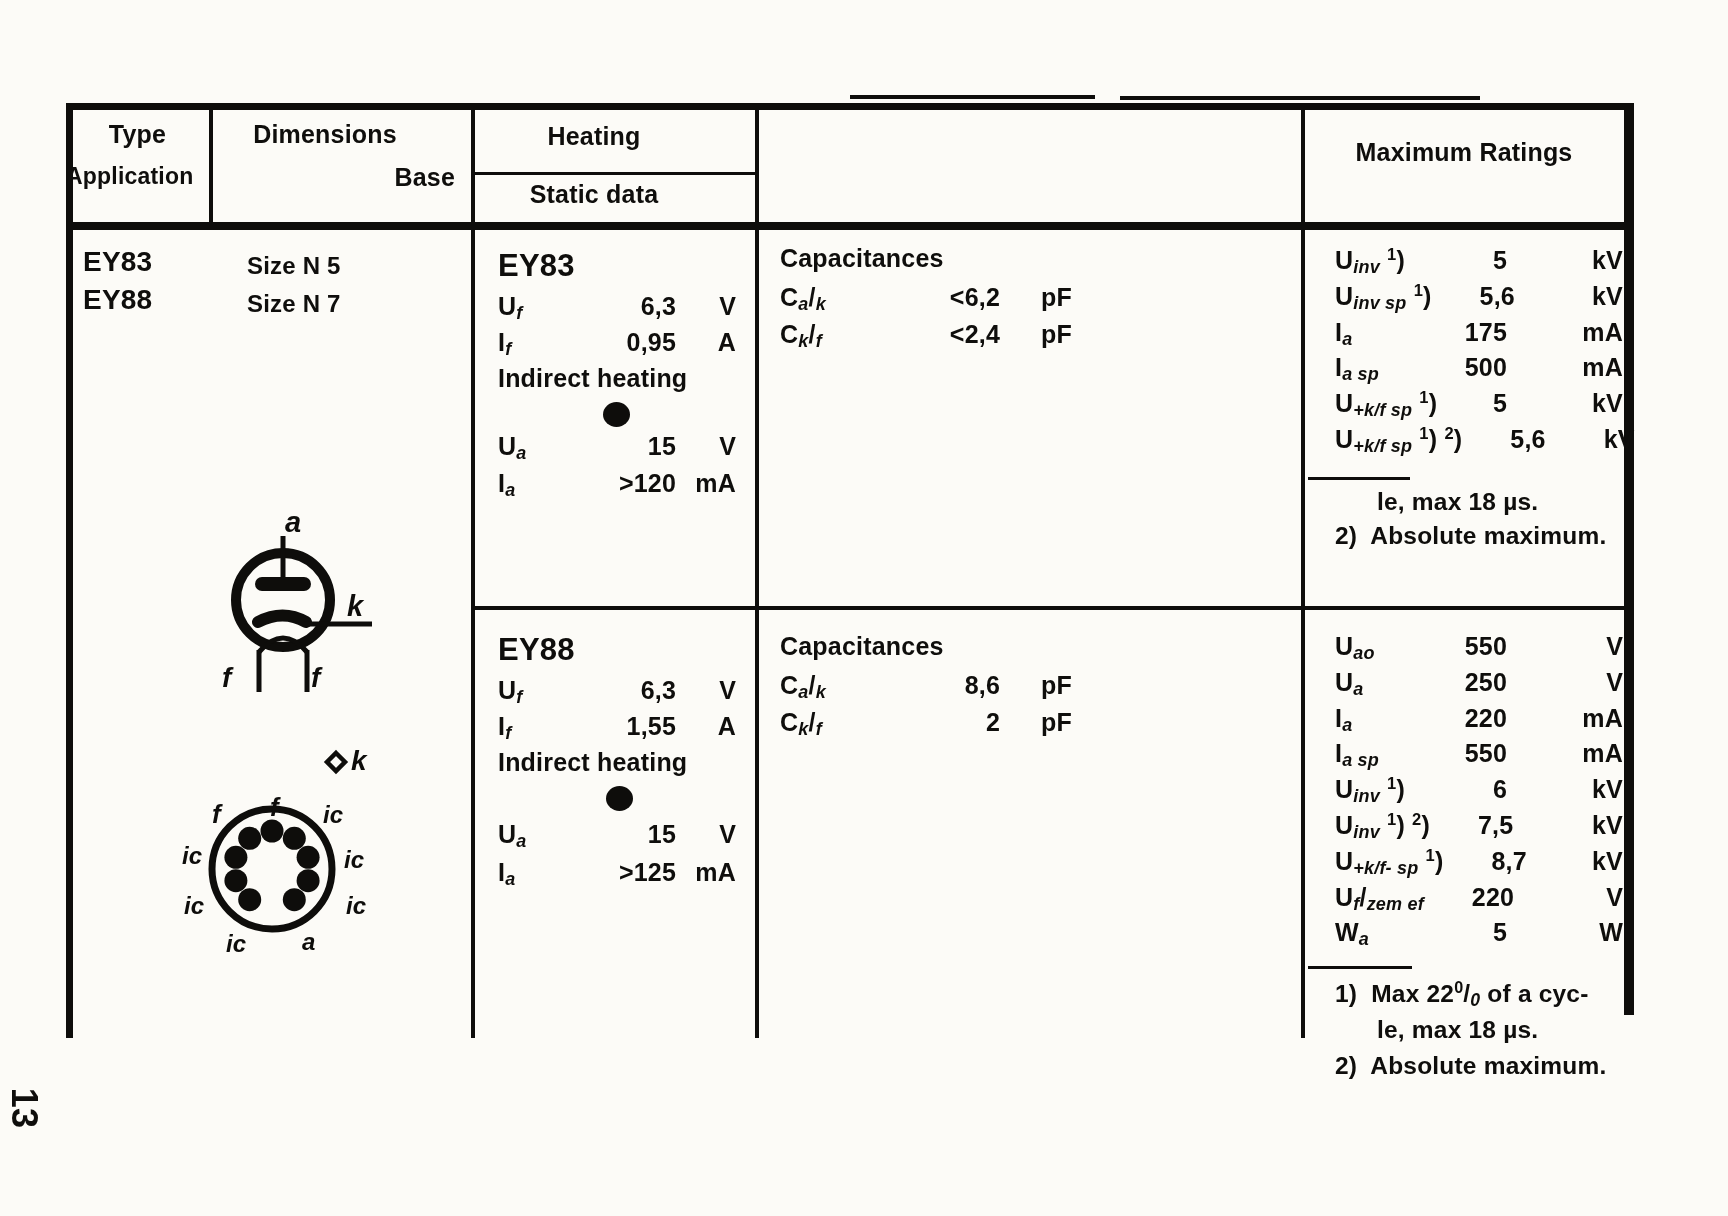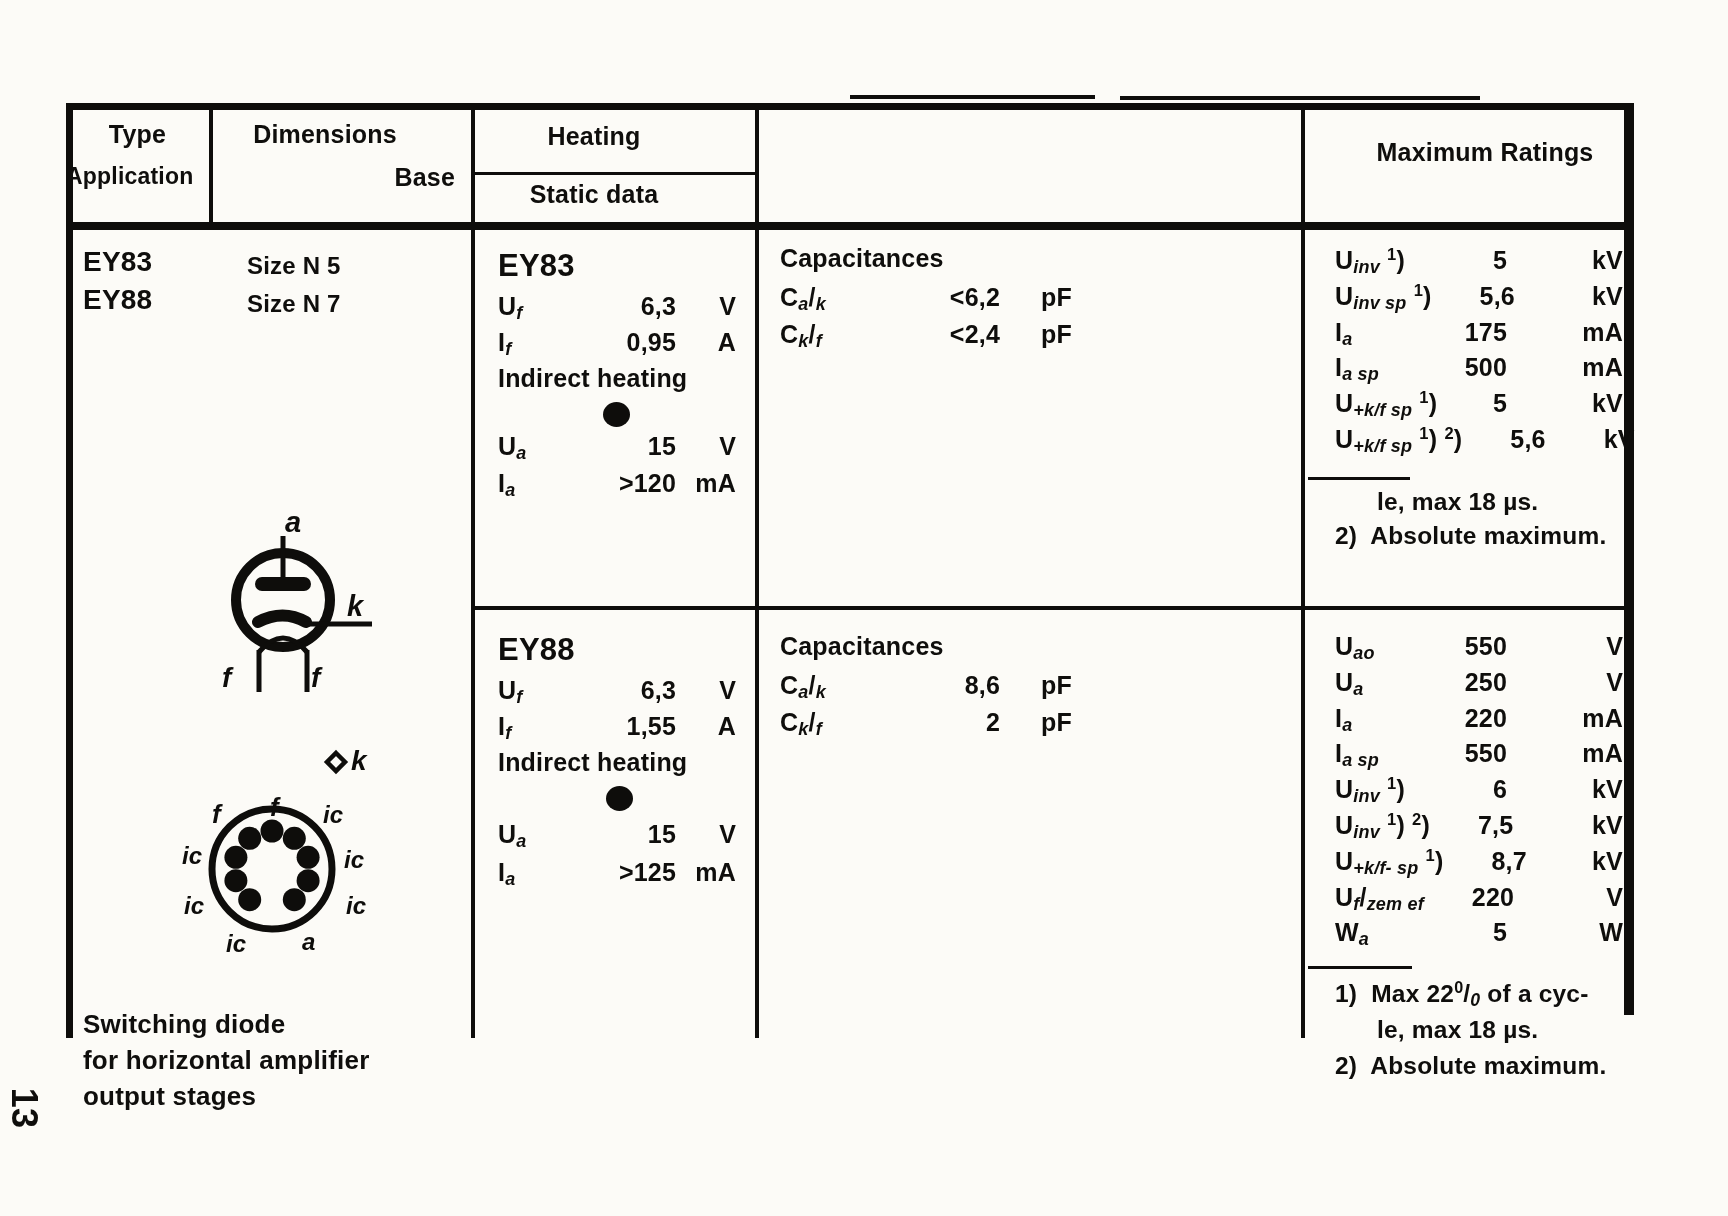--- a/index.html
+++ b/index.html
@@ -62,21 +62,21 @@
   <div class="b" style="left:473px;top:606px;width:1159px;height:4px;"></div>
   <div class="b" style="left:1308px;top:477px;width:102px;height:3px;"></div>
   <div class="b" style="left:1308px;top:966px;width:104px;height:3px;"></div>
 
   <div class="hdr" style="left:66px;top:120px;width:143px;">Type</div>
   <div class="hdr" style="left:66px;top:163px;width:123px;font-size:23px;">Application</div>
   <div class="hdr" style="left:195px;top:120px;width:260px;">Dimensions</div>
   <div class="hdr" style="left:195px;top:163px;width:260px;text-align:right;">Base</div>
   <div class="hdr" style="left:453px;top:122px;width:282px;">Heating</div>
   <div class="hdr" style="left:453px;top:180px;width:282px;">Static data</div>
-  <div class="hdr" style="left:1305px;top:138px;width:318px;padding-left:21px;">Maximum Ratings</div>
+  <div class="hdr" style="left:1305px;top:138px;width:318px;">Maximum Ratings</div>
 
   <div class="tube-names">
     <div>EY83</div>
     <div>EY88</div>
   </div>
   <div class="tube-sizes">
     <div>Size N 5</div>
     <div>Size N 7</div>
   </div>
 
@@ -116,25 +116,20 @@
       <text x="165" y="95" font-size="24" font-style="italic" font-weight="bold" fill="#0e0d0b">ic</text>
       <text x="186" y="140" font-size="24" font-style="italic" font-weight="bold" fill="#0e0d0b">ic</text>
       <text x="188" y="186" font-size="24" font-style="italic" font-weight="bold" fill="#0e0d0b">ic</text>
       <text x="144" y="222" font-size="24" font-style="italic" font-weight="bold" fill="#0e0d0b">a</text>
       <text x="68" y="224" font-size="24" font-style="italic" font-weight="bold" fill="#0e0d0b">ic</text>
       <text x="26" y="186" font-size="24" font-style="italic" font-weight="bold" fill="#0e0d0b">ic</text>
       <text x="24" y="136" font-size="24" font-style="italic" font-weight="bold" fill="#0e0d0b">ic</text>
     </svg>
   </div>
 
-  <div class="application">
-    <div>Switching diode</div>
-    <div>for horizontal amplifier</div>
-    <div>output stages</div>
-  </div>
 
   <div class="h-block" style="top:248px;">
     <div class="title">EY83</div>
     <div class="line">
       <span class="lbl">U<sub>f</sub></span>
       <span class="val">6,3</span>
       <span class="unit">V</span>
     </div>
     <div class="line">
       <span class="lbl">I<sub>f</sub></span>

